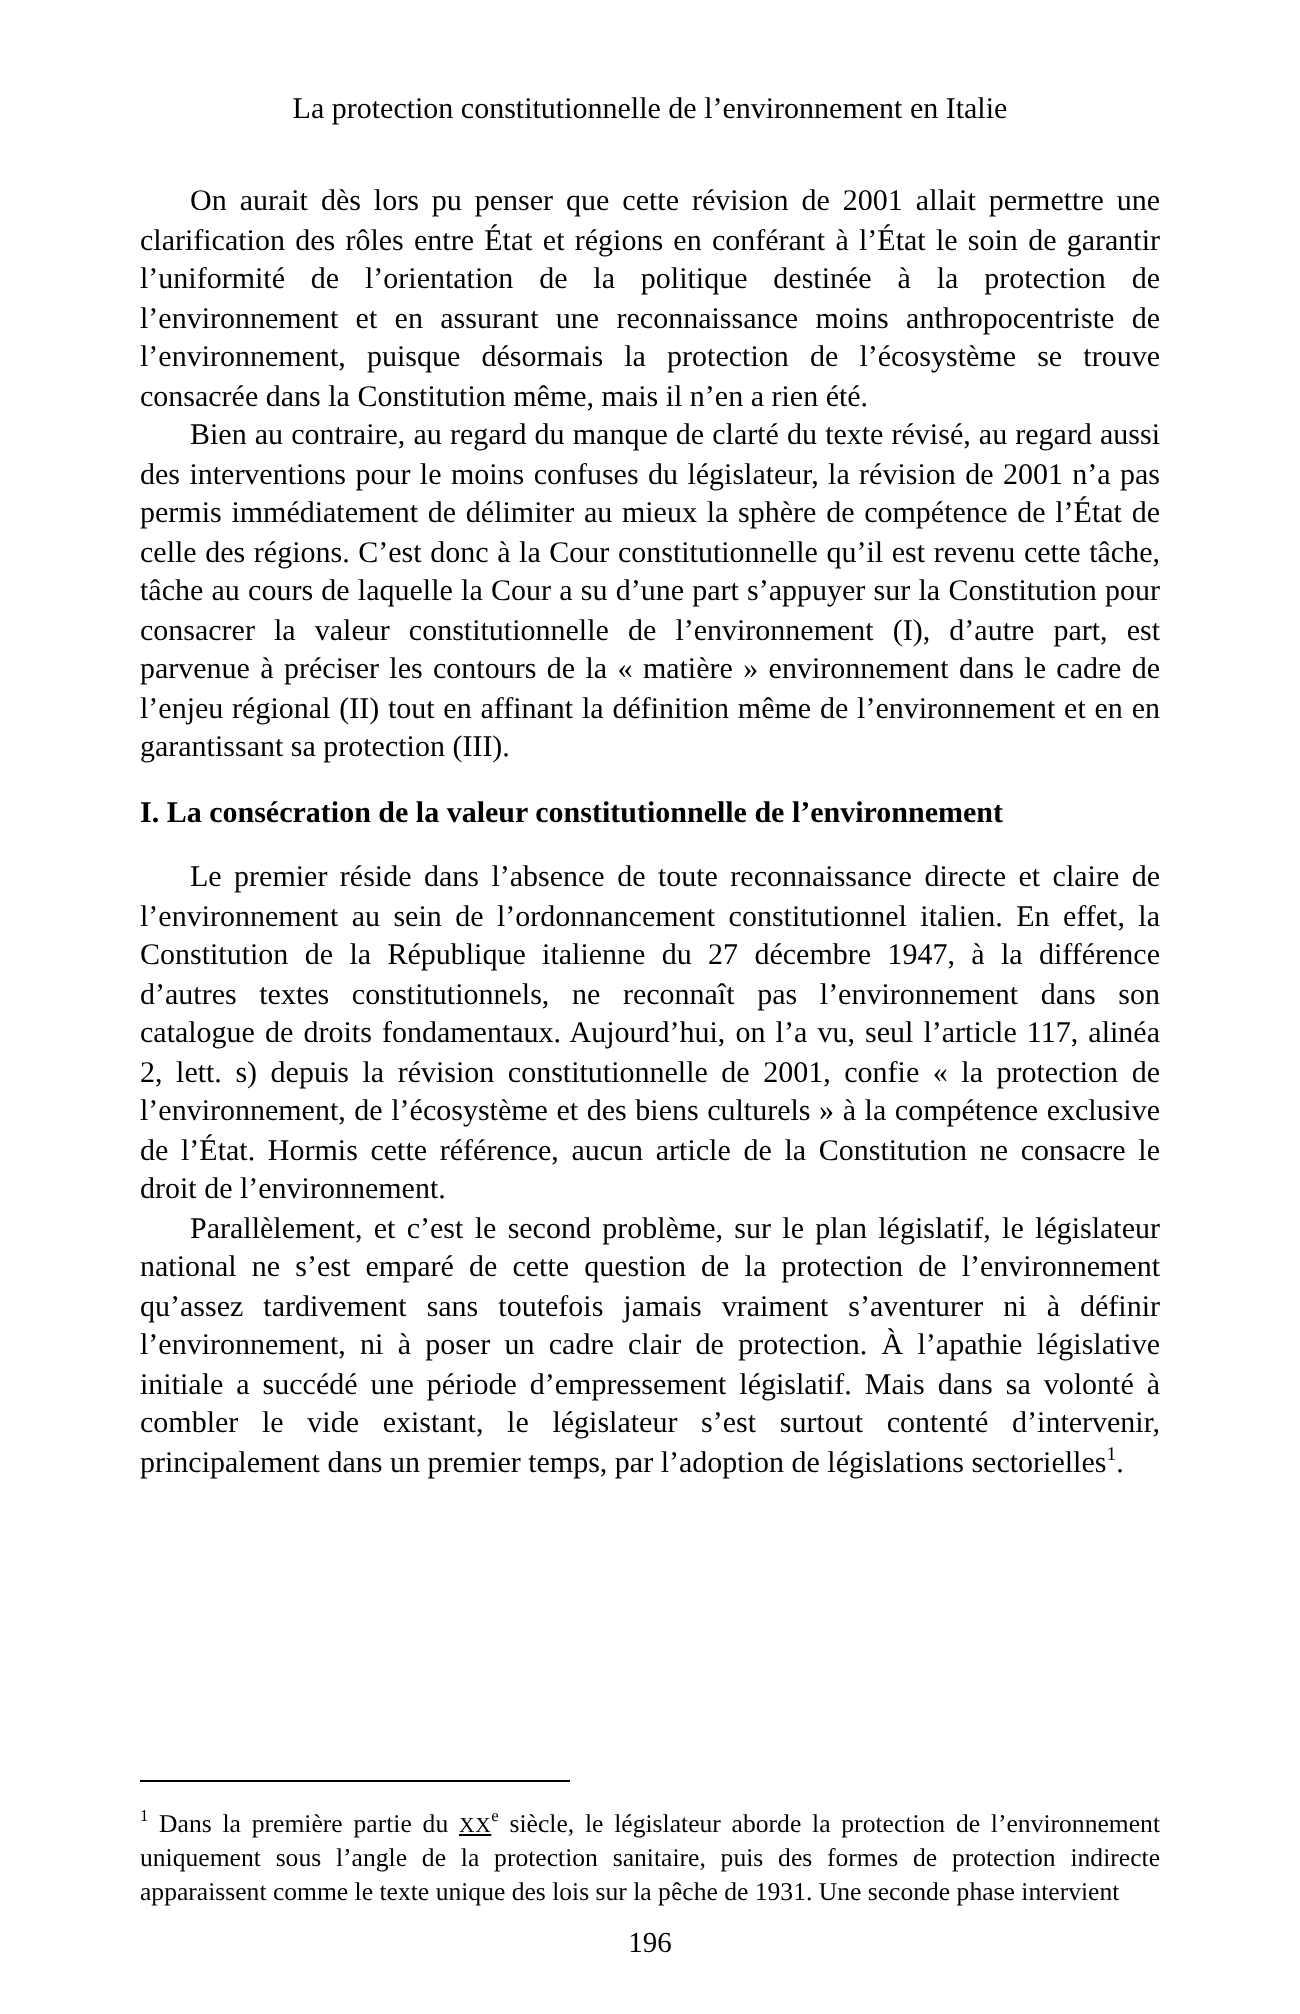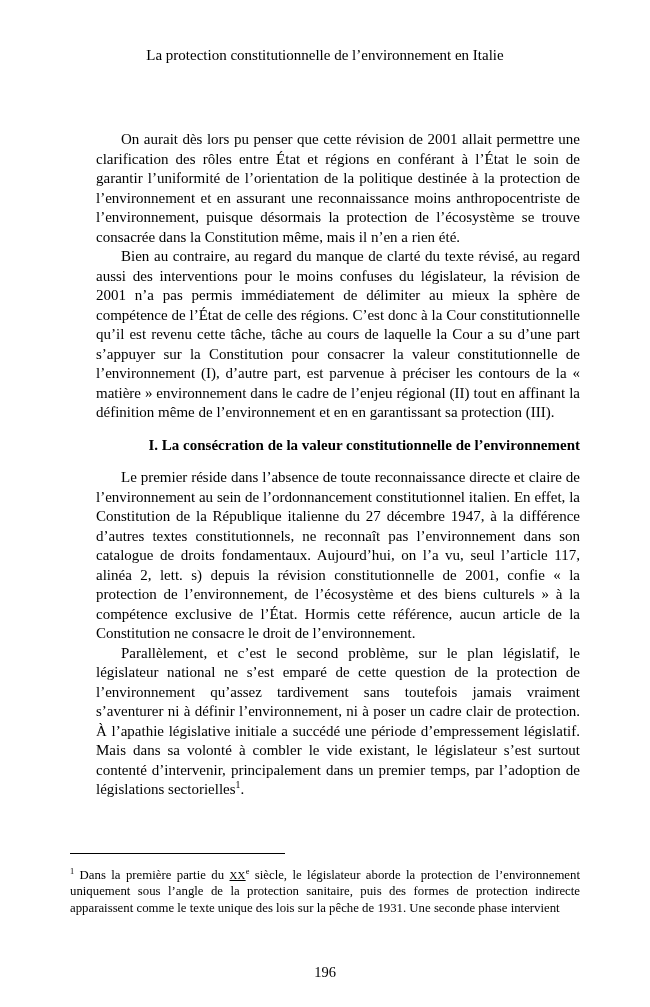--- a/index.html
+++ b/index.html
@@ -12,44 +12,42 @@
     width: 650px;
     height: 1007px;
     box-sizing: border-box;
     background: #ffffff;
     color: #000000;
     font-family: "Liberation Serif", "DejaVu Serif", serif;
     padding: 46px 70px 26px 70px;
     display: flex;
     flex-direction: column;
     overflow: hidden;
-    gap: 38px;
   }
   .running-header {
     text-align: center;
     font-size: 15px;
     line-height: 19px;
     margin-bottom: 27px;
   }
   .body-text {
     font-size: 15px;
     line-height: 19.5px;
     text-align: justify;
     hyphens: auto;
-    margin-left: 26px;
   }
   .para {
     margin: 0;
     text-indent: 25px;
   }
   .section-heading {
     font-size: 15px;
     line-height: 19.5px;
     font-weight: bold;
-    text-align: right;
+    text-align: left;
     margin: 13px 0 13px 0;
     text-indent: 0;
   }
   sup.fn-ref, sup.fn-marker, sup.ord {
     font-size: 0.65em;
     line-height: 0;
     vertical-align: super;
   }
   .footnote-area {
     margin-top: auto;

